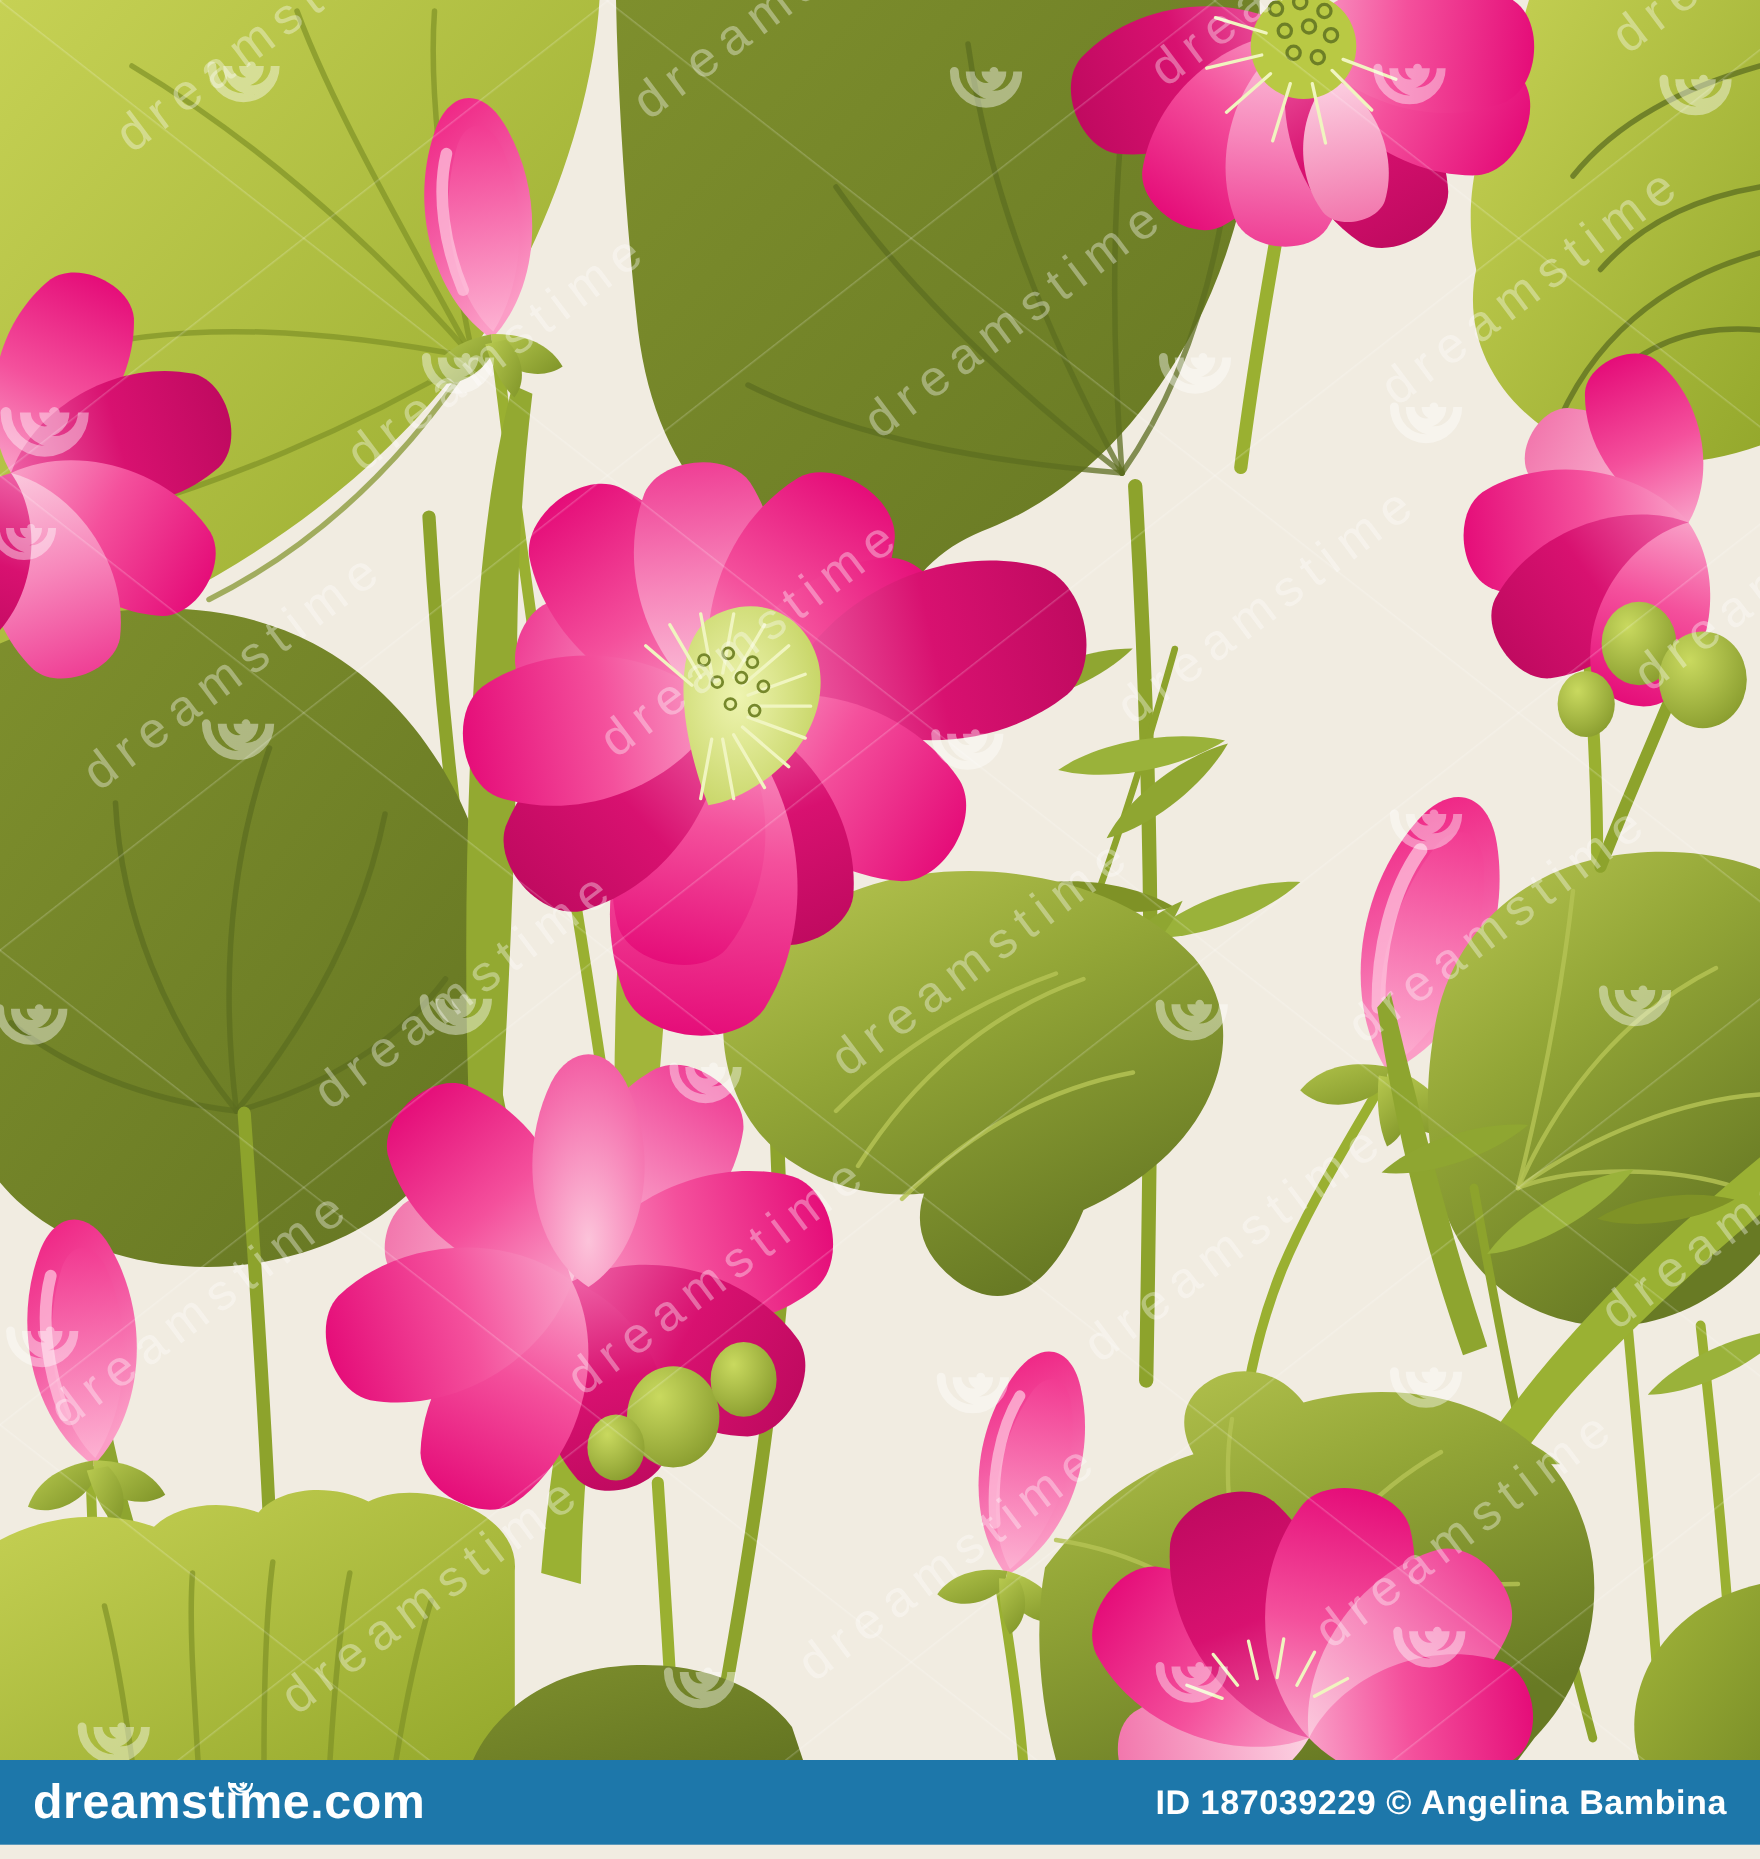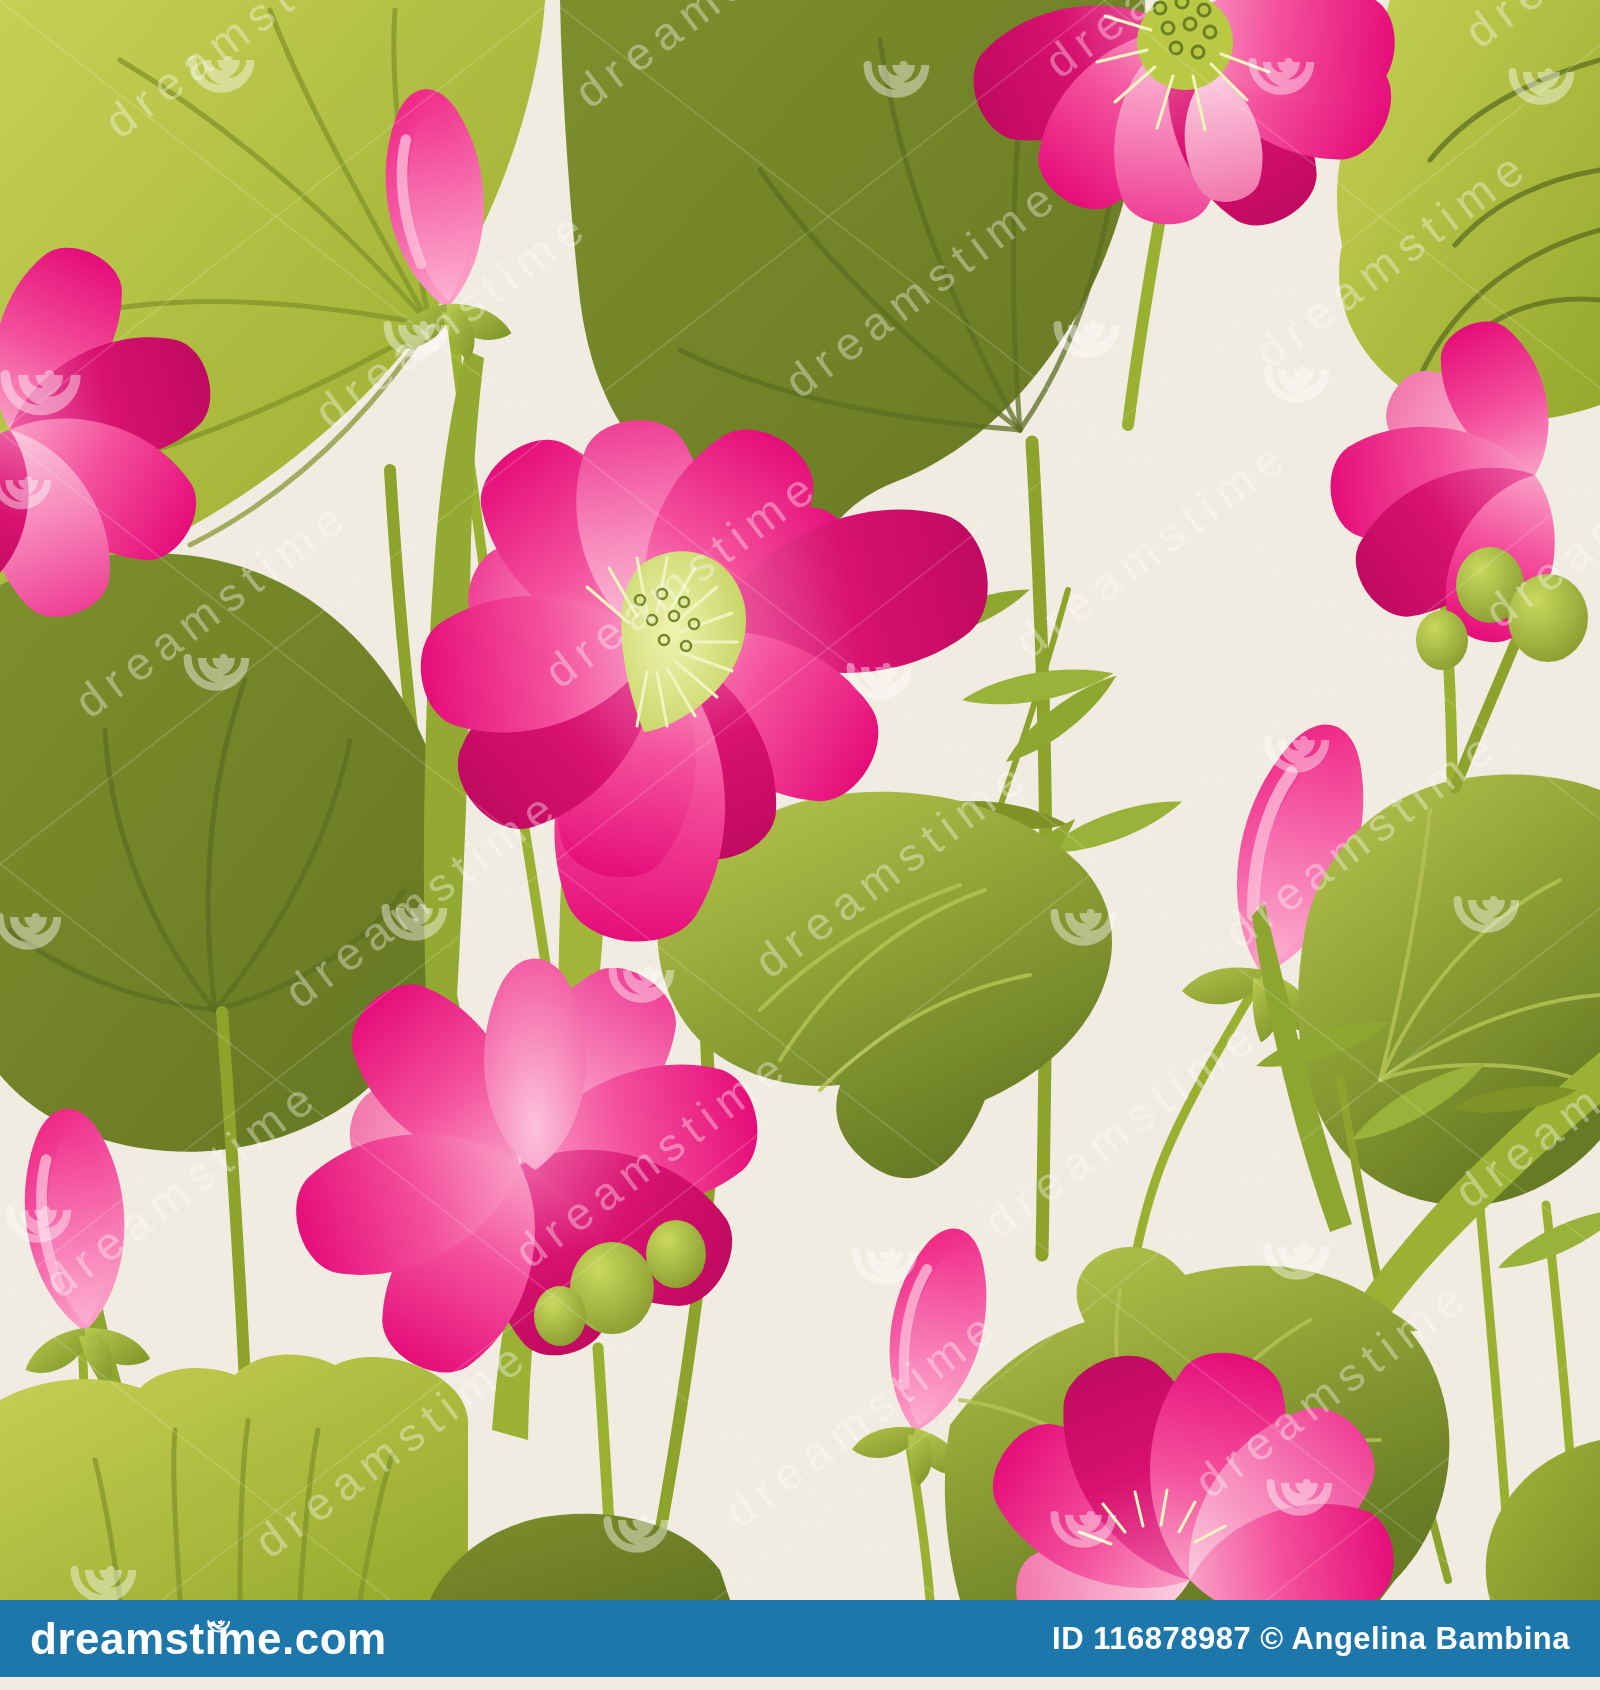--- a/index.html
+++ b/index.html
@@ -406,16 +406,16 @@
   </g>
 </svg>
 
 <div class="footer">
   <div class="logo">
     <span>dreamstime.com</span>
     <svg class="logo-spiral" width="26" height="26" viewBox="-20 -20 40 40">
       <path d="M2,0 A2,2 0 0 1 -2,0 A4,4 0 0 0 6,0 A8,8 0 0 1 -10,0 A12,12 0 0 0 14,0 A16,16 0 0 1 -18,0" fill="none" stroke="#ffffff" stroke-width="3" stroke-linecap="round"></path>
     </svg>
   </div>
-  <div class="credit">ID 116878987 © Angelina Bambina</div>
+  <div class="credit">ID 187039229 © Angelina Bambina</div>
 </div>
 
 </div>
 
 </body></html>

